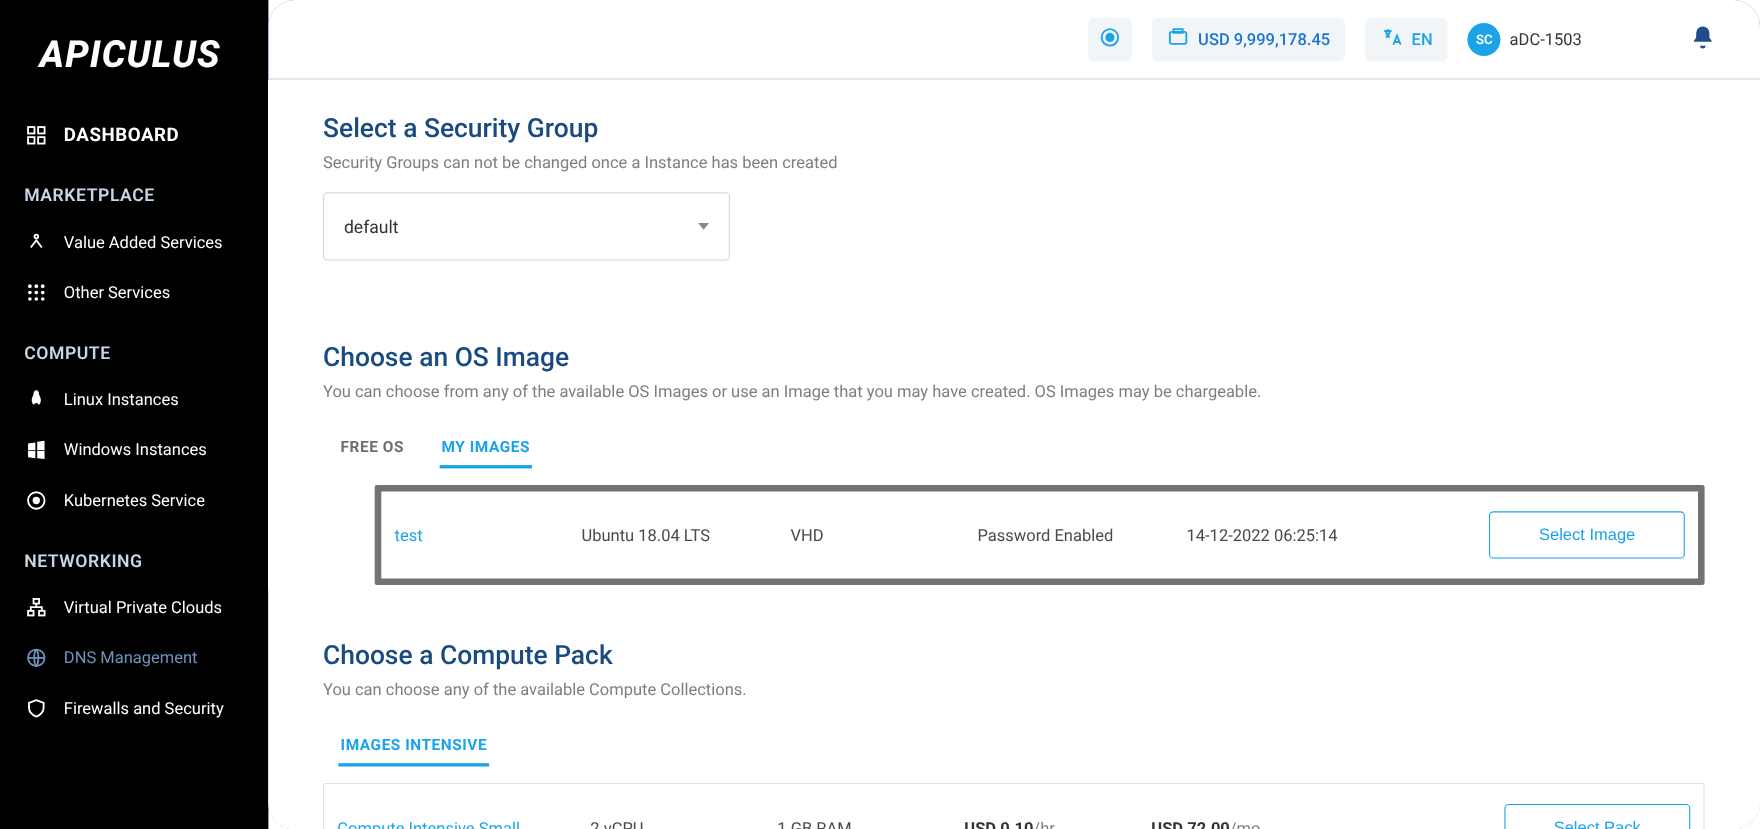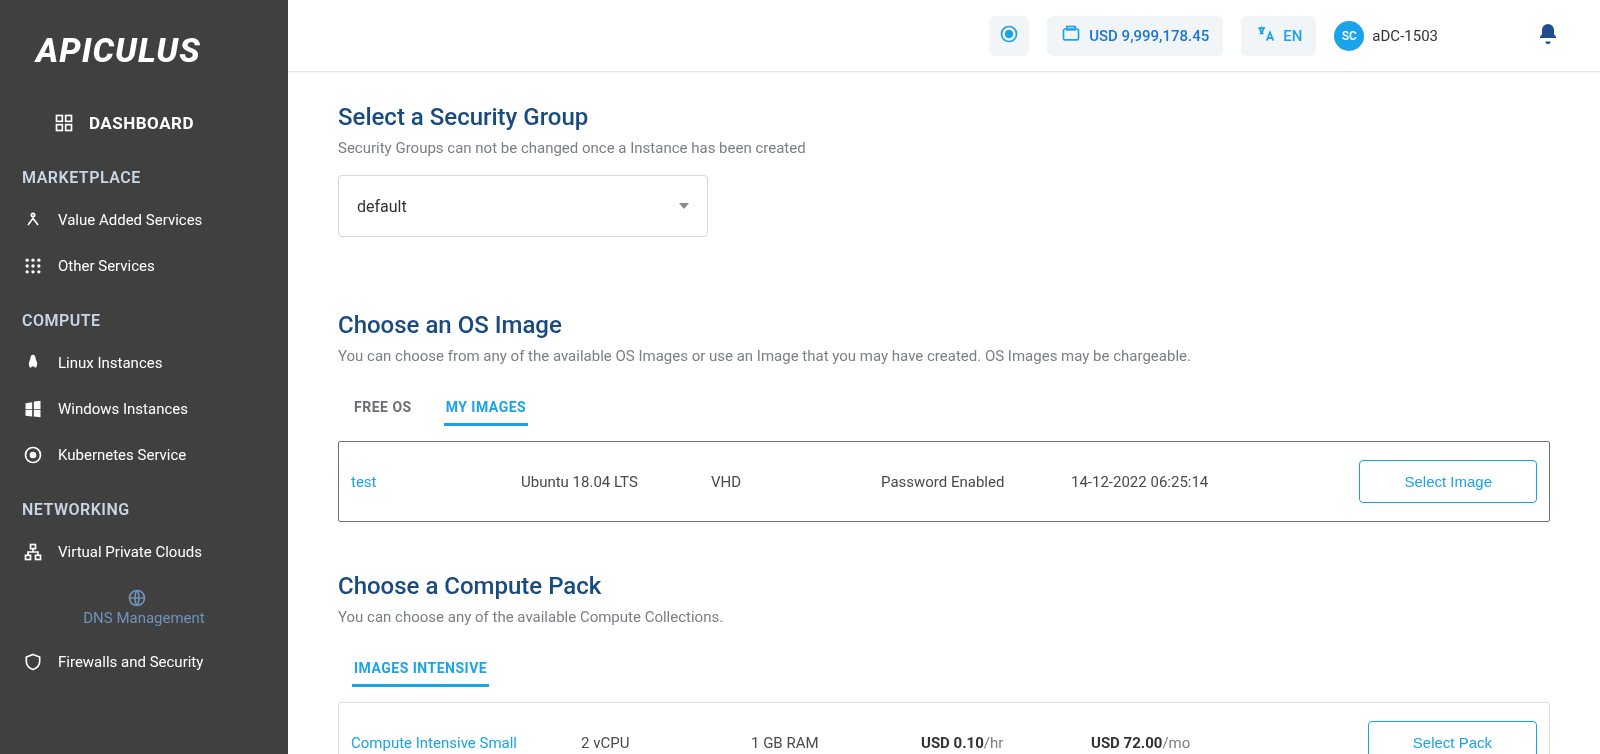--- a/index.html
+++ b/index.html
@@ -8,22 +8,22 @@
     background: #ffffff;
     color: #333;
     width: 1600px;
     height: 754px;
     overflow: hidden;
   }
   .app { display: flex; width: 100%; height: 100%; }
 
   
   .sidebar {
-    width: 288px;
-    background: #404040;
+    width: 244px;
+    background: #000000;
     color: #ffffff;
     flex-shrink: 0;
     overflow-y: auto;
     padding-bottom: 20px;
   }
   .logo {
     font-size: 34px;
     font-weight: 800;
     font-style: italic;
     letter-spacing: 1px;
@@ -31,42 +31,42 @@
     color: #ffffff;
   }
   .nav-item {
     display: flex;
     align-items: center;
     padding: 12px 22px;
     font-size: 15px;
     cursor: pointer;
     color: #ffffff;
   }
-  .nav-item.dashboard { font-weight: 700; font-size: 17px; letter-spacing: 0.5px; margin-left: 31px; }
-  .nav-item.disabled { color: #6f93bb; cursor: default; flex-direction: column; }
+  .nav-item.dashboard { font-weight: 700; font-size: 17px; letter-spacing: 0.5px; }
+  .nav-item.disabled { color: #6f93bb; cursor: default; }
   .nav-section-label {
     padding: 22px 22px 10px 22px;
     font-size: 16px;
     font-weight: 600;
     letter-spacing: 0.5px;
     color: #c9d6e6;
   }
   .nav-icon {
     width: 22px;
     height: 22px;
     margin-right: 14px;
     display: inline-flex;
     align-items: center;
     justify-content: center;
     flex-shrink: 0;
   }
   .nav-icon svg { width: 20px; height: 20px; }
 
   
-  .main { flex: 1; display: flex; flex-direction: column; overflow: hidden; background: #8b5cf6; }
+  .main { flex: 1; display: flex; flex-direction: column; overflow: hidden; background: #8b5cf6; border-radius: 24px; }
   .topbar {
     height: 72px;
     background: #ffffff;
     border-bottom: 1px solid #e3e3e3;
     box-shadow: 0 2px 4px rgba(0,0,0,0.04);
     display: flex;
     align-items: center;
     justify-content: flex-end;
     padding: 0 40px 0 20px;
     gap: 18px;
@@ -135,23 +135,24 @@
     color: #6b6f74;
     padding: 8px 2px;
     cursor: pointer;
   }
   .tab.active {
     color: #1aa3e8;
     border-bottom: 3px solid #1aa3e8;
   }
 
   .table-card {
-    border: 1px solid #737373;
+    border: 6px solid #737373;
     border-radius: 2px;
     margin-bottom: 50px;
+    margin-left: 47px;
   }
   .row {
     display: flex;
     align-items: center;
     padding: 18px 12px;
   }
   .cell { flex: 1; font-size: 15px; color: #4a4a4a; }
   .cell.link { color: #1aa3e8; cursor: pointer; }
   .unit { color: #7a7f85; font-weight: 400; }
   .btn-outline {

